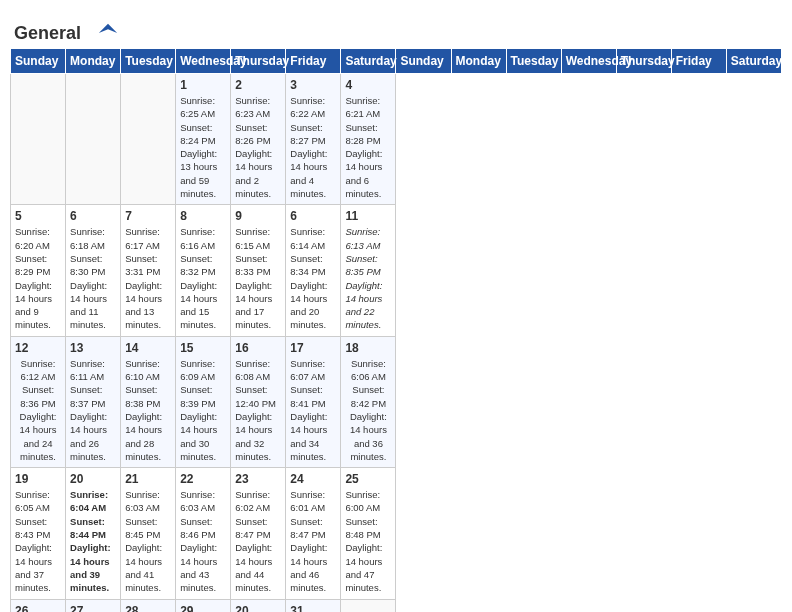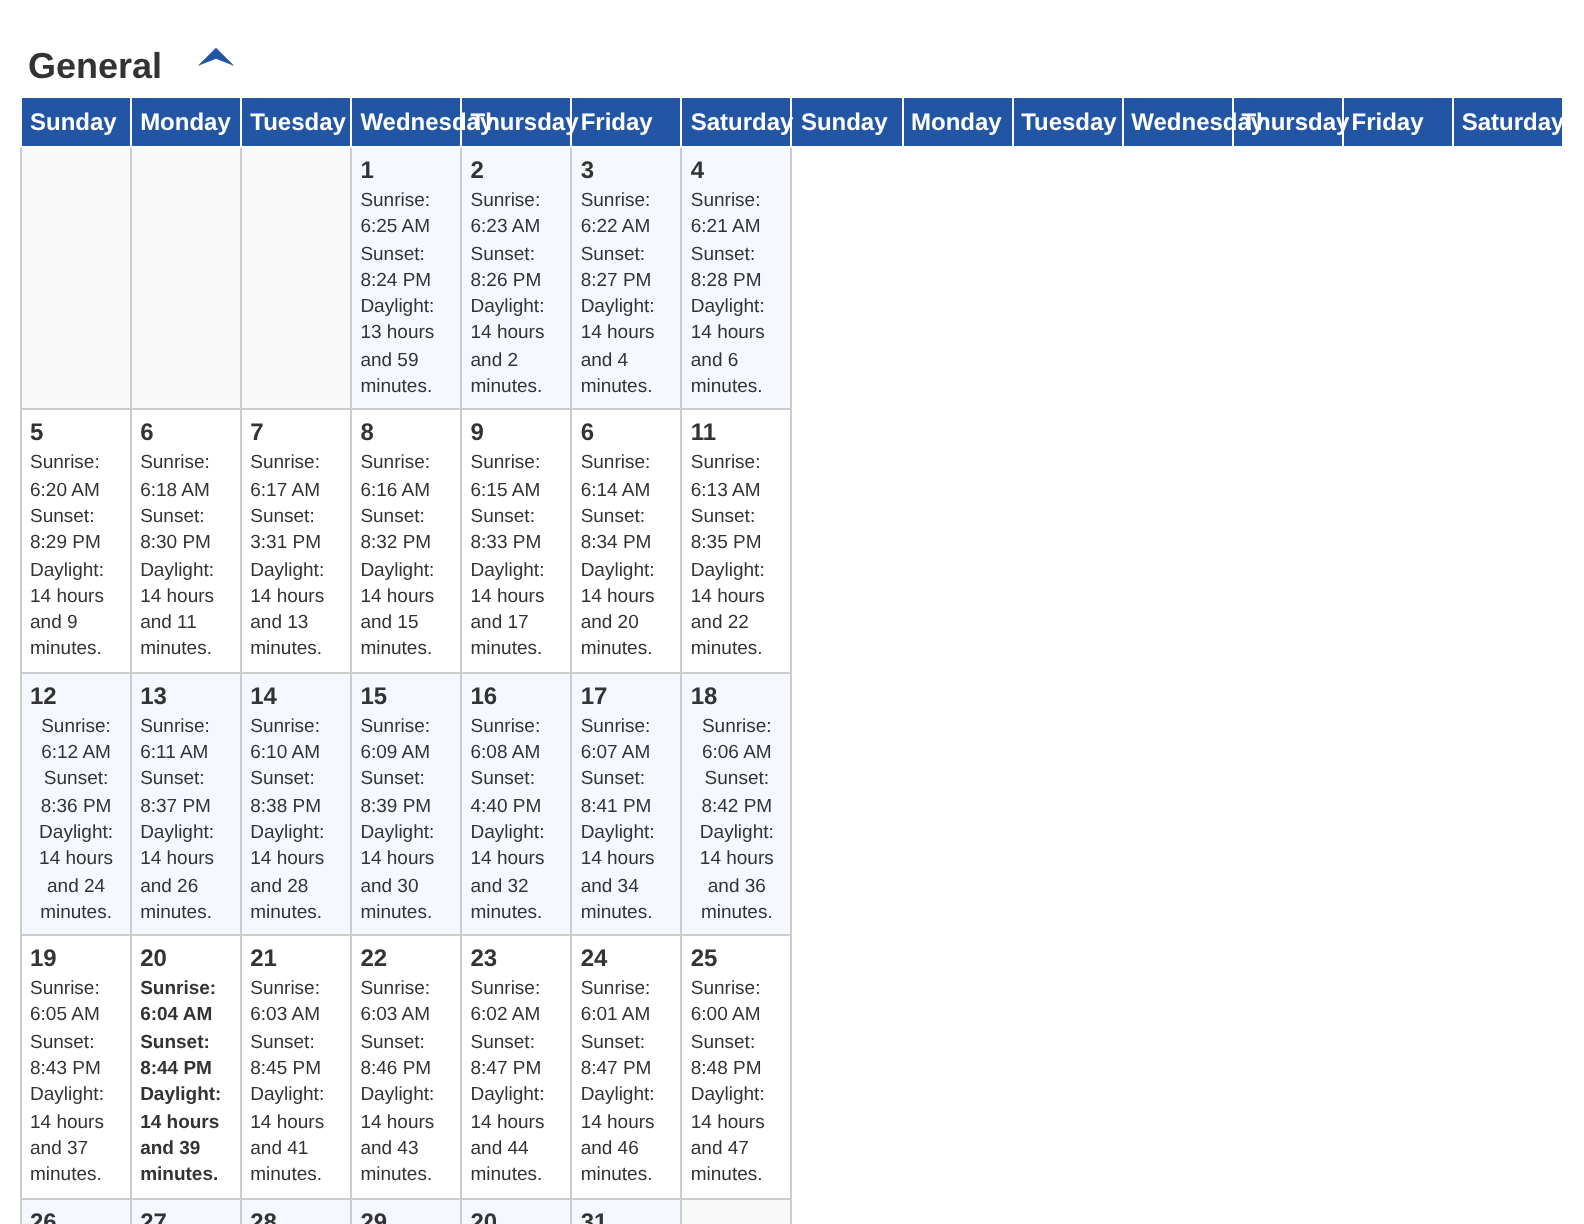--- a/index.html
+++ b/index.html
@@ -200,21 +200,21 @@
         </td>
         <td>
           <span class="day-number">6</span>
           <div class="day-info" style="white-space: pre-line;">Sunrise: 6:14 AM
 Sunset: 8:34 PM
 Daylight: 14 hours
 and 20 minutes.</div>
         </td>
         <td>
           <span class="day-number">11</span>
-          <div class="day-info" style="white-space: pre-line;">Sunrise: 6:13 AM
+          <div class="day-info" style="white-space: pre-line; font-style: italic;">Sunrise: 6:13 AM
 Sunset: 8:35 PM
 Daylight: 14 hours
 and 22 minutes.</div>
         </td>
       </tr>
       <tr>
         <td>
           <span class="day-number">12</span>
           <div class="day-info" style="white-space: pre-line; text-align: center;">Sunrise: 6:12 AM
 Sunset: 8:36 PM
@@ -238,21 +238,21 @@
         <td>
           <span class="day-number">15</span>
           <div class="day-info" style="white-space: pre-line;">Sunrise: 6:09 AM
 Sunset: 8:39 PM
 Daylight: 14 hours
 and 30 minutes.</div>
         </td>
         <td>
           <span class="day-number">16</span>
           <div class="day-info" style="white-space: pre-line;">Sunrise: 6:08 AM
-Sunset: 4:40 PM
+Sunset: 12:40 PM
 Daylight: 14 hours
 and 32 minutes.</div>
         </td>
         <td>
           <span class="day-number">17</span>
           <div class="day-info" style="white-space: pre-line;">Sunrise: 6:07 AM
 Sunset: 8:41 PM
 Daylight: 14 hours
 and 34 minutes.</div>
         </td>

